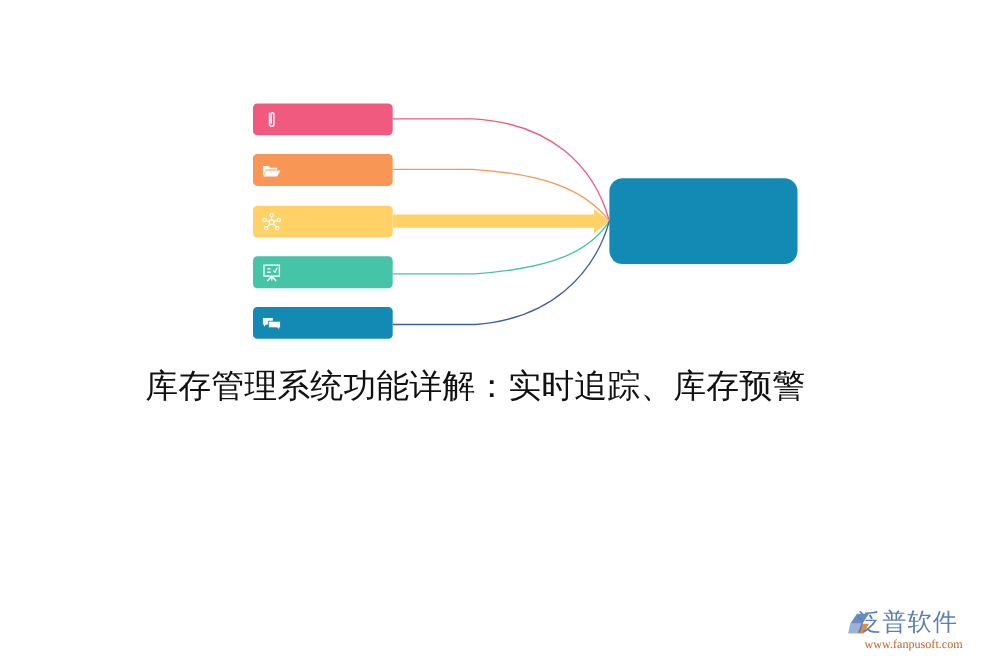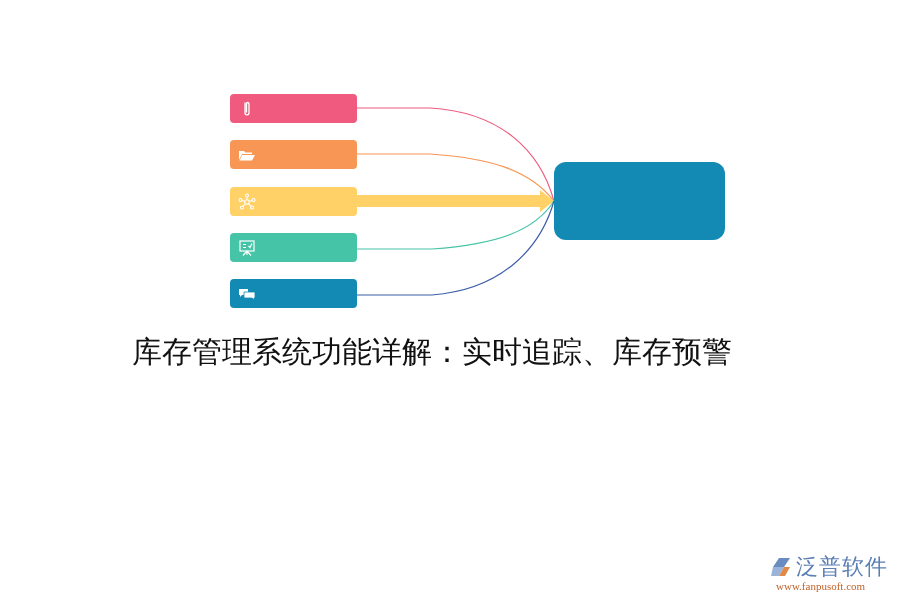--- a/index.html
+++ b/index.html
@@ -8,23 +8,23 @@
     .diagram { position: absolute; left: 0; top: 0; width: 900px; height: 600px; }
     .node { position: absolute; left: 230px; width: 127px; height: 29px; border-radius: 4px; }
     .node .icon { position: absolute; left: 7px; top: 5px; width: 20px; height: 20px; }
     .hub { position: absolute; left: 554px; top: 162px; width: 171px; height: 78px;
            border-radius: 12px; }
     .title { position: absolute; left: 0; top: 332px; width: 864px; text-align: center;
              font-size: 30px; line-height: 40px; color: #111111; letter-spacing: 0px; }
     .title div { white-space: nowrap; }
     .logo { position: absolute; left: 770px; top: 553px; width: 125px; height: 40px; }
     .logo-mark { position: absolute; left: 0; top: 3px; width: 24px; height: 22px; }
-    .logo-name { position: absolute; left: 26px; top: 0px; font-size: 22px; line-height: 28px;
+    .logo-name { position: absolute; left: 9px; top: 0px; font-size: 22px; line-height: 28px;
                  color: #5b7fb5; font-family: "DejaVu Sans", "Liberation Sans", sans-serif; letter-spacing: 1px; }
-    .logo-url { position: absolute; left: 6px; top: 27px; font-size: 11px; line-height: 12px;
+    .logo-url { position: absolute; left: 16px; top: 27px; font-size: 11px; line-height: 12px;
                 color: #c0622a; font-family: "Liberation Serif", serif; }
   </style>
 </head>
 <body>
 
 <div class="diagram">
 
   <svg width="900" height="600" style="position:absolute;left:0;top:0;">
     <path d="M357 108 L430 108 C500 112, 540 150, 554 201" fill="none" stroke="#f05a7e" stroke-width="1.2"></path>
     <path d="M357 154 L430 154 C490 158, 530 170, 554 201" fill="none" stroke="#f79655" stroke-width="1.2"></path>

